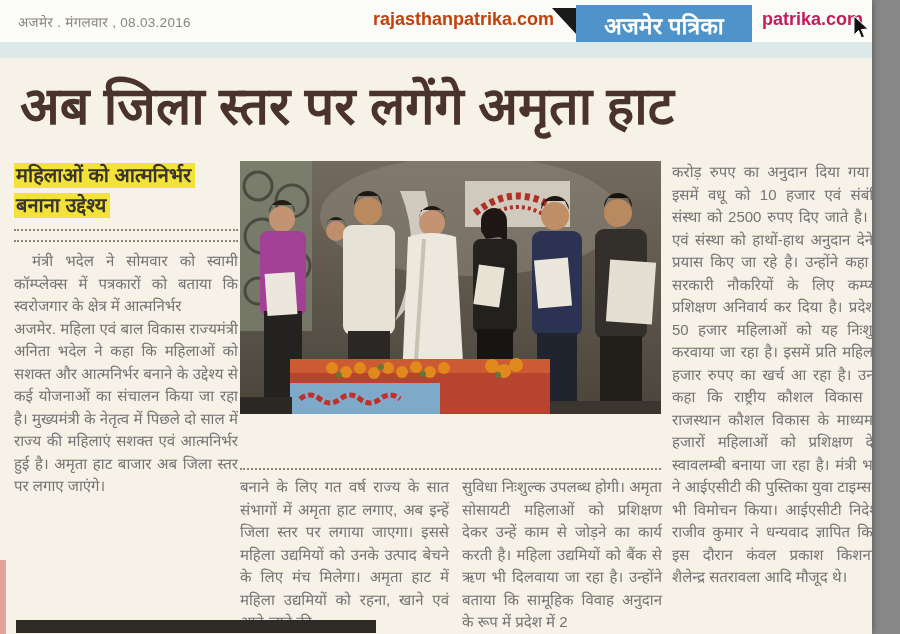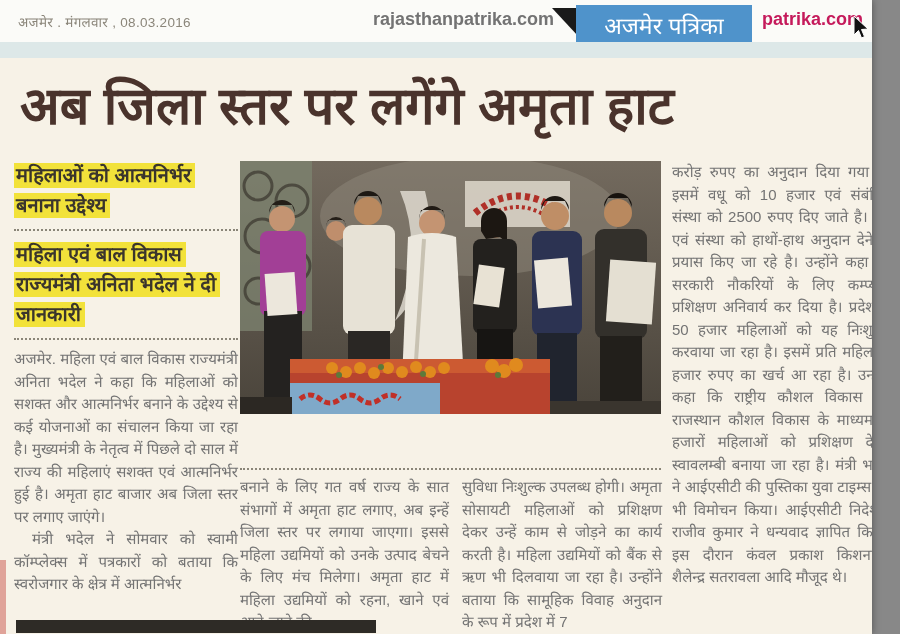--- a/index.html
+++ b/index.html
@@ -4,25 +4,25 @@
 <style>
   * { margin:0; padding:0; box-sizing:border-box; }
   body { font-family:"Liberation Sans","DejaVu Sans",sans-serif; background:#888; }
   #stage{
     position:relative; width:872px; height:634px; overflow:hidden;
     background:#f7f2e7; box-shadow:0 0 8px rgba(0,0,0,.4);
   }
   
   .topbar{ position:absolute; left:0; top:0; width:900px; height:42px; background:#fbfbf8; }
   .dateline{ position:absolute; left:18px; top:13px; font-size:13.5px; color:#8b867a; letter-spacing:.3px; }
-  .siteurl{ position:absolute; left:373px; top:9px; font-size:18px; font-weight:bold; color:#737373; }
+  .siteurl{ position:absolute; left:373px; top:9px; font-size:18px; font-weight:bold; color:#c2410c; }
   .fold{ position:absolute; left:552px; top:8px; width:0; height:0;
          border-top:28px solid #1a1a1a; border-left:26px solid transparent; }
   .badge{ position:absolute; left:576px; top:5px; width:176px; height:40px; background:#4f93cb;
-          color:#fff; font-size:23px; font-weight:normal; display:flex; align-items:center; justify-content:center; }
+          color:#fff; font-size:23px; font-weight:bold; display:flex; align-items:center; justify-content:center; }
   .brand{ position:absolute; left:762px; top:9px; font-size:18px; font-weight:bold; color:#c51a5b; }
   .cursor{ position:absolute; left:853px; top:16px; width:16px; height:24px; }
   .strip{ position:absolute; left:0; top:42px; width:900px; height:16px; background:#dde8e8; }
 
   
   .headline{
     position:absolute; left:20px; top:62px; width:862px; height:92px;
     font-size:52px; line-height:88px; font-weight:bold; color:#4a332c;
     white-space:nowrap; overflow:hidden; text-align:left;
   }
@@ -73,24 +73,23 @@
       </svg>
     </div>
   </div>
   <div class="strip"></div>
 
   <div class="headline">अब जिला स्तर पर लगेंगे अमृता हाट</div>
 
   <div class="leftcol">
     <div class="subhead"><span>महिलाओं को आत्मनिर्भर बनाना उद्देश्य</span></div>
     <div class="dotted"></div>
-    <div class="subhead"><span>महिला एवं बाल विकास राज्यमंत्री अनिता भदेल ने दी जानकारी</span></div>
     <div class="dotted"></div>
+    <p class="bodytext indent">मंत्री भदेल ने सोमवार को स्वामी कॉम्प्लेक्स में पत्रकारों को बताया कि स्वरोजगार के क्षेत्र में आत्मनिर्भर</p>
     <p class="bodytext">अजमेर. महिला एवं बाल विकास राज्यमंत्री अनिता भदेल ने कहा कि महिलाओं को सशक्त और आत्मनिर्भर बनाने के उद्देश्य से कई योजनाओं का संचालन किया जा रहा है। मुख्यमंत्री के नेतृत्व में पिछले दो साल में राज्य की महिलाएं सशक्त एवं आत्मनिर्भर हुई है। अमृता हाट बाजार अब जिला स्तर पर लगाए जाएंगे।</p>
-    <p class="bodytext indent">मंत्री भदेल ने सोमवार को स्वामी कॉम्प्लेक्स में पत्रकारों को बताया कि स्वरोजगार के क्षेत्र में आत्मनिर्भर</p>
   </div>
 
   <div class="photo">
     <svg width="421" height="253" viewBox="0 0 421 253">
       <defs>
         <linearGradient id="wall" x1="0" y1="0" x2="0" y2="1">
           <stop offset="0" stop-color="#736a5e"></stop>
             <stop offset="1" stop-color="#4a443b"></stop>
         </linearGradient>
       </defs>
@@ -194,21 +193,21 @@
       <rect x="310" y="240" width="111" height="13" fill="#3a352e"></rect>
     </svg>
   </div>
 
   <div class="capline"></div>
 
   <div class="col2">
     <p class="bodytext">बनाने के लिए गत वर्ष राज्य के सात संभागों में अमृता हाट लगाए, अब इन्हें जिला स्तर पर लगाया जाएगा। इससे महिला उद्यमियों को उनके उत्पाद बेचने के लिए मंच मिलेगा। अमृता हाट में महिला उद्यमियों को रहना, खाने एवं आने-जाने की</p>
   </div>
   <div class="col3">
-    <p class="bodytext">सुविधा निःशुल्क उपलब्ध होगी। अमृता सोसायटी महिलाओं को प्रशिक्षण देकर उन्हें काम से जोड़ने का कार्य करती है। महिला उद्यमियों को बैंक से ऋण भी दिलवाया जा रहा है। उन्होंने बताया कि सामूहिक विवाह अनुदान के रूप में प्रदेश में 7</p>
+    <p class="bodytext">सुविधा निःशुल्क उपलब्ध होगी। अमृता सोसायटी महिलाओं को प्रशिक्षण देकर उन्हें काम से जोड़ने का कार्य करती है। महिला उद्यमियों को बैंक से ऋण भी दिलवाया जा रहा है। उन्होंने बताया कि सामूहिक विवाह अनुदान के रूप में प्रदेश में 2</p>
   </div>
 
   <div class="col4">
     <p class="bodytext">करोड़ रुपए का अनुदान दिया गया है। इसमें वधू को 10 हजार एवं संबंधित संस्था को 2500 रुपए दिए जाते है। वधू एवं संस्था को हाथों-हाथ अनुदान देने के प्रयास किए जा रहे है। उन्होंने कहा कि सरकारी नौकरियों के लिए कम्प्यूटर प्रशिक्षण अनिवार्य कर दिया है। प्रदेश में 50 हजार महिलाओं को यह निःशुल्क करवाया जा रहा है। इसमें प्रति महिला 3 हजार रुपए का खर्च आ रहा है। उन्होंने कहा कि राष्ट्रीय कौशल विकास एवं राजस्थान कौशल विकास के माध्यम से हजारों महिलाओं को प्रशिक्षण देकर स्वावलम्बी बनाया जा रहा है। मंत्री भदेल ने आईएसीटी की पुस्तिका युवा टाइम्स का भी विमोचन किया। आईएसीटी निदेशक राजीव कुमार ने धन्यवाद ज्ञापित किया। इस दौरान कंवल प्रकाश किशनानी, शैलेन्द्र सतरावला आदि मौजूद थे।</p>
   </div>
 
   <div class="bottombar"></div>
   <div class="leftsliver"></div>
   <div class="rightsliver"></div>
 </div>

